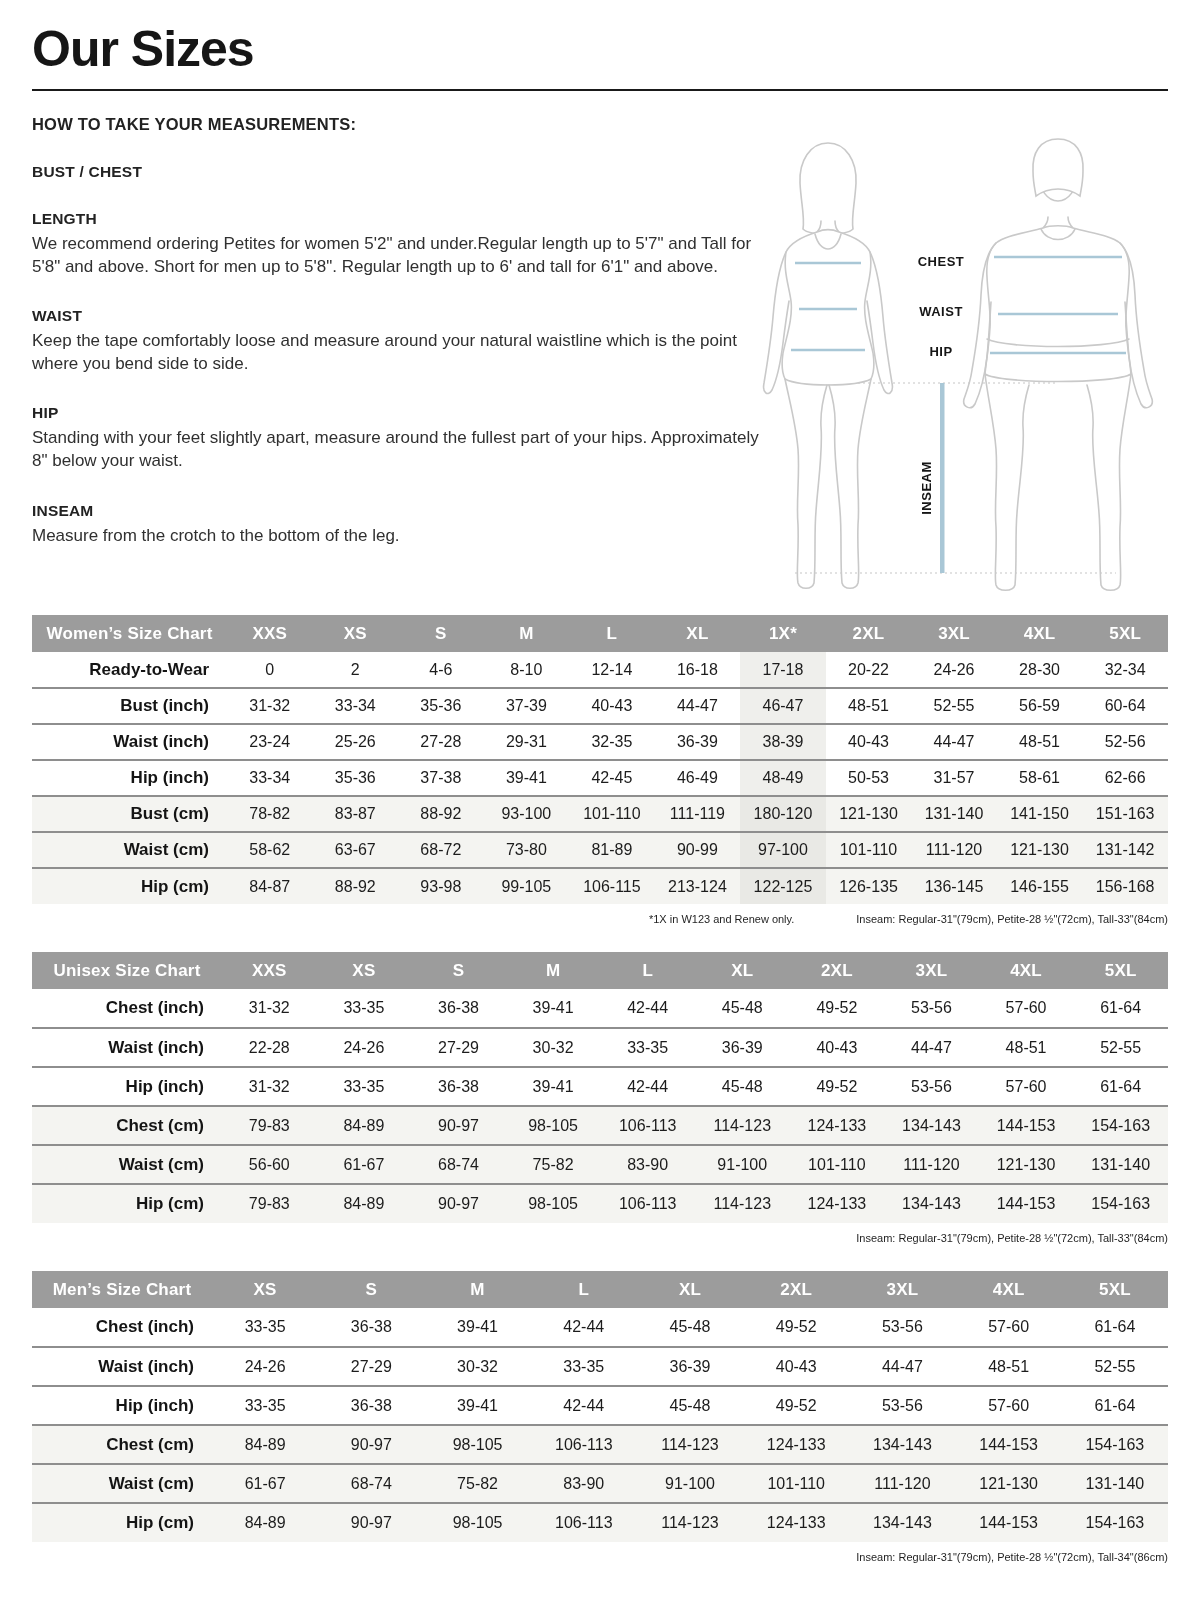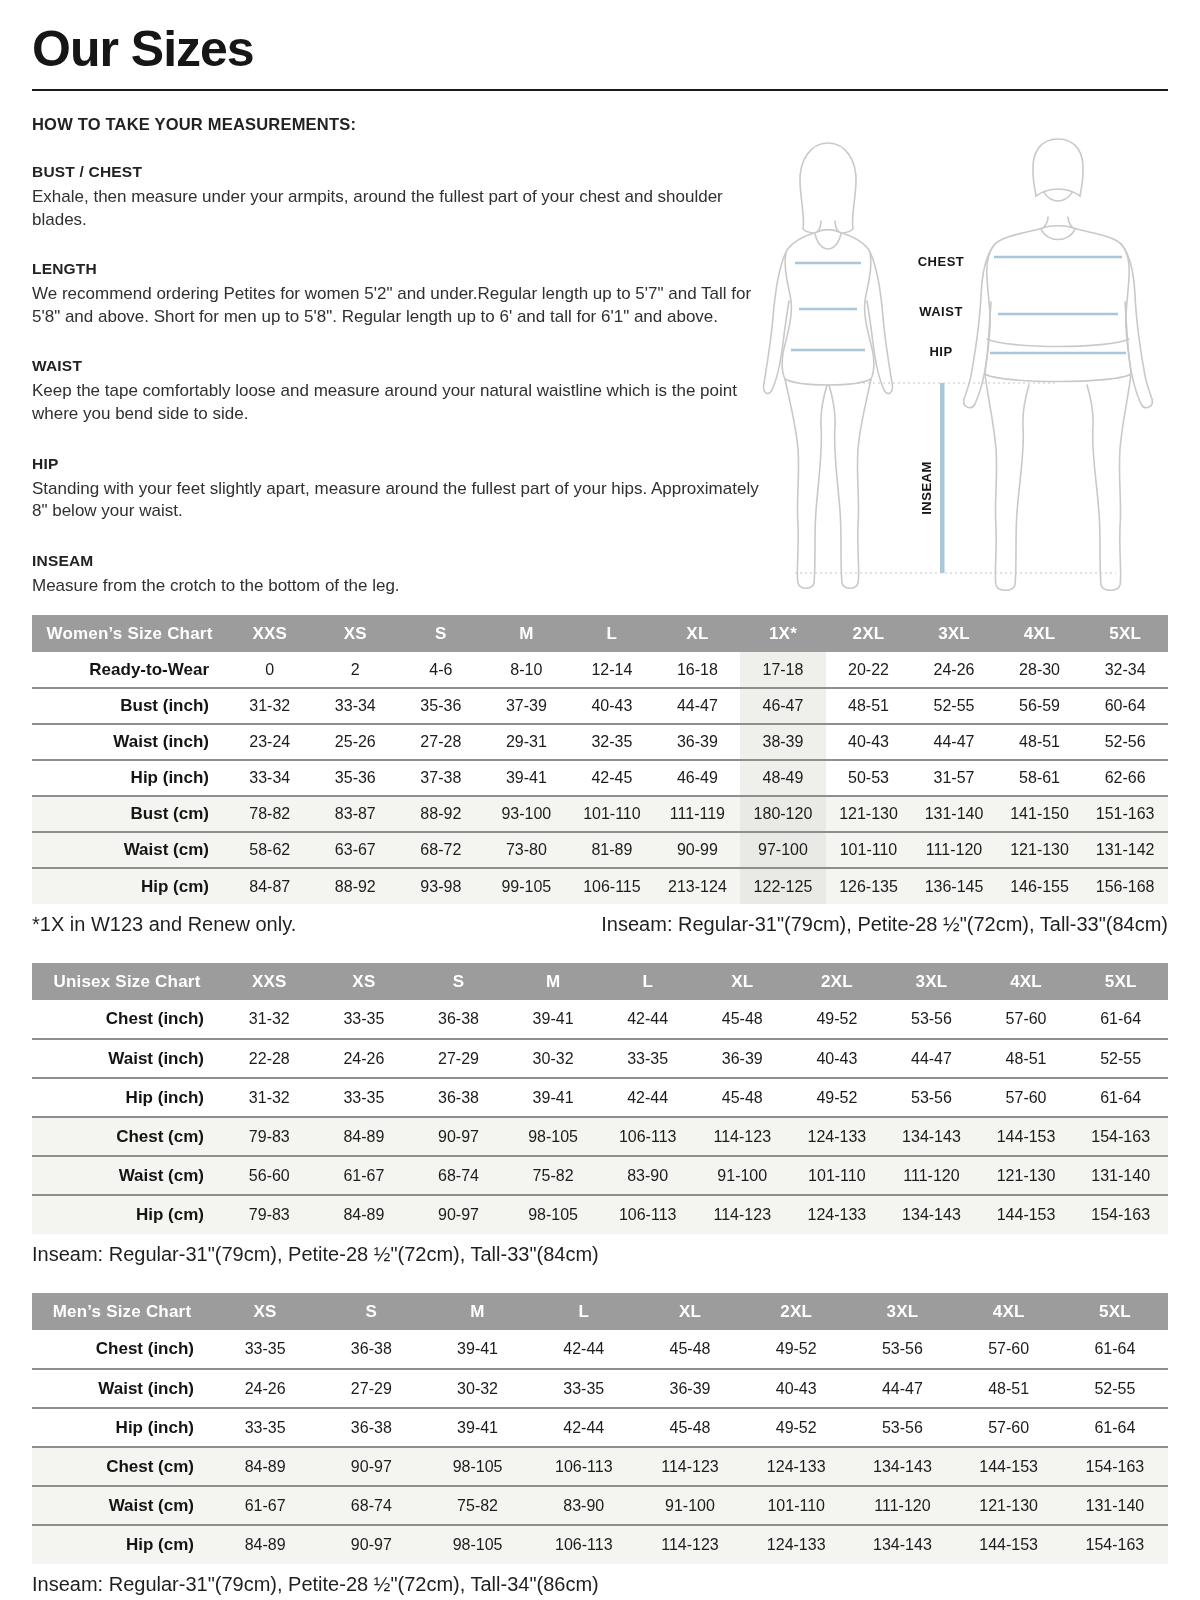--- a/index.html
+++ b/index.html
@@ -41,41 +41,40 @@
   }
   td{height:36px;padding:0;text-align:center;font-size:16px;color:#1c1c1c;}
   table[data-table="1"] td, table[data-table="2"] td{height:39px;}
   td.row-label{text-align:right;padding-right:18px;font-weight:700;font-size:17px;color:#141414;}
   tbody tr + tr td{border-top:2px solid var(--rule);}
   tr.shaded td{background:var(--cm-row-bg);}
   td.hl{background:var(--hl-col-bg);}
   tr.shaded td.hl{background:var(--hl-cm-bg);}
 
   .footnote-row{
-    display:flex;justify-content:space-between;align-items:baseline;gap:62px;
-    margin:9px 0 27px 0;font-size:20px;color:#1f1f1f;
+    display:flex;justify-content:flex-end;align-items:baseline;gap:62px;
+    margin:9px 0 27px 0;font-size:11px;color:#1f1f1f;
   }
   .footnote-row .bold{font-weight:400;}
   .size-section + .size-section{margin-top:0;}
 </style>
 </head>
 <body>
 
 <div class="content">
 
   <h1 class="page-title">Our Sizes</h1>
   <hr class="divider">
 
   <div class="top">
     <div class="instructions">
       <h2 class="howto-heading">HOW TO TAKE YOUR MEASUREMENTS:</h2>
 
       <div class="measure-section">
         <h3>BUST / CHEST</h3>
-        <p>Exhale, then measure under your armpits, around the fullest part of your chest and shoulder blades.</p>
       </div>
       <div class="measure-section">
         <h3>LENGTH</h3>
         <p>We recommend ordering Petites for women 5'2" and under.Regular length up to 5'7" and Tall for 5'8" and above. Short for men up to 5'8". Regular length up to 6' and tall for 6'1" and above.</p>
       </div>
       <div class="measure-section">
         <h3>WAIST</h3>
         <p>Keep the tape comfortably loose and measure around your natural waistline which is the point where you bend side to side.</p>
       </div>
       <div class="measure-section">

